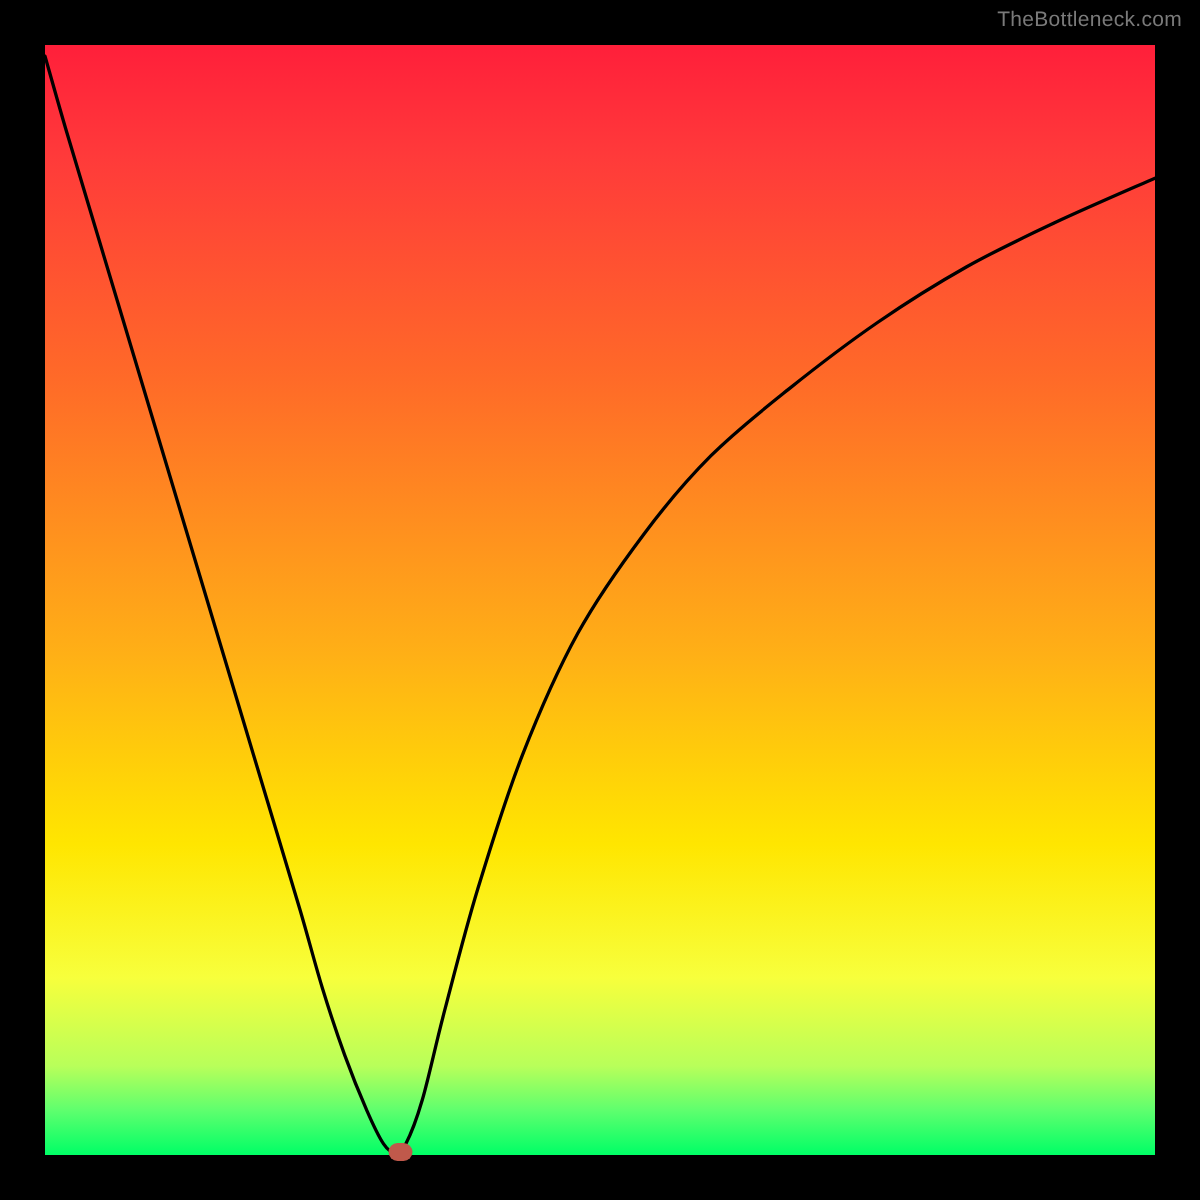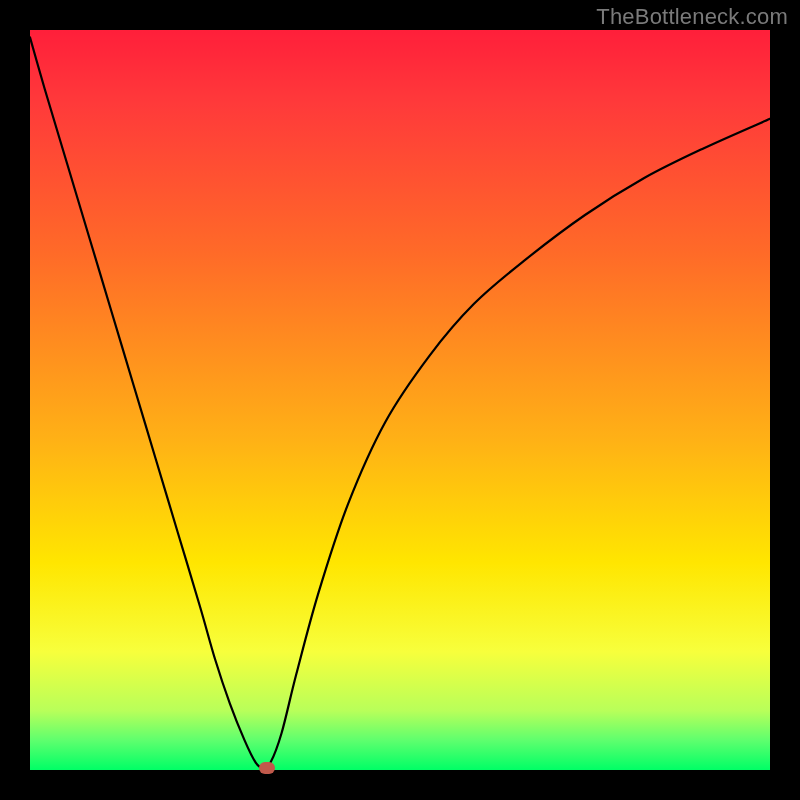--- a/index.html
+++ b/index.html
@@ -41,21 +41,21 @@
     left: 0;
     top: 0;
     width: 740px;
     height: 740px;
   }
   .watermark {
     position: absolute;
     top: 4px;
     right: 12px;
     color: #7a7a7a;
-    font-size: 22px;
+    font-size: 14px;
     letter-spacing: 0.2px;
     font-family: Arial, Helvetica, sans-serif;
   }
   .dot {
     position: absolute;
     width: 16px;
     height: 12px;
     border-radius: 6px;
     background: #c0594b;
   }

